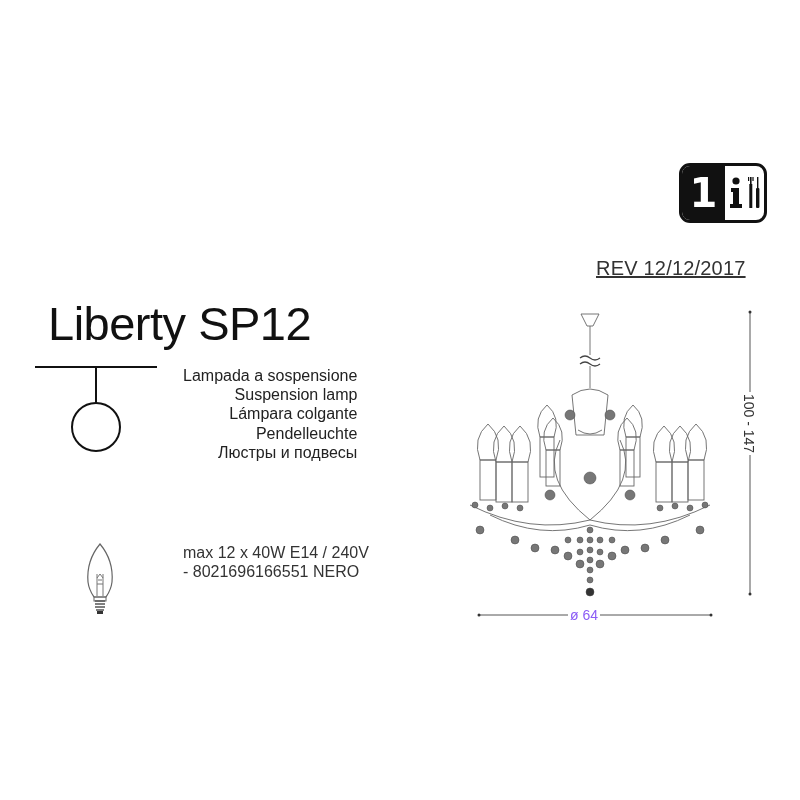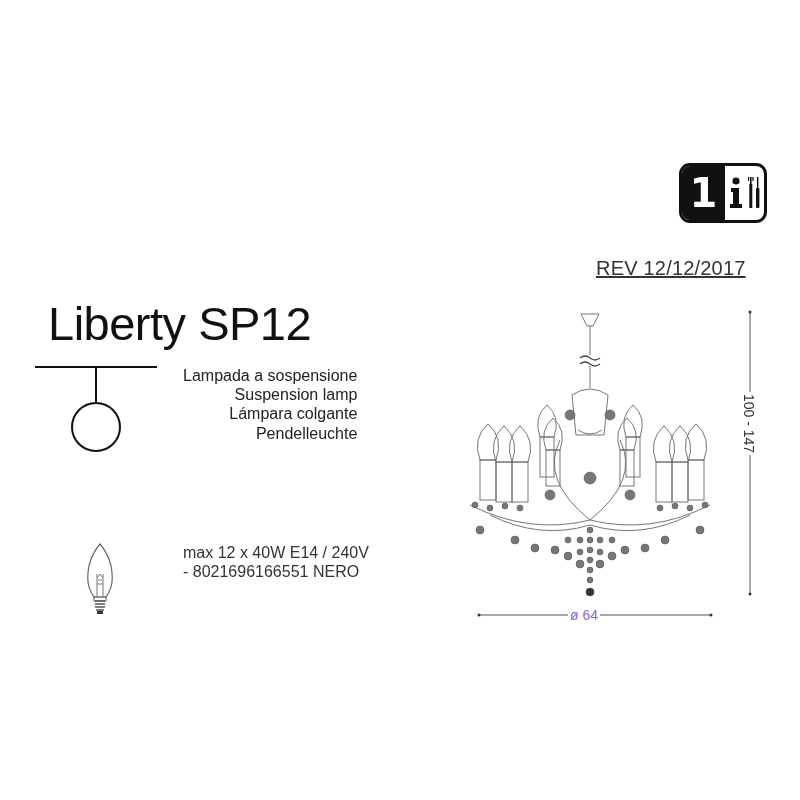--- a/index.html
+++ b/index.html
@@ -63,20 +63,21 @@
   <line x1="5" y1="7" x2="127" y2="7" stroke="#111" stroke-width="2"></line>
   <line x1="66" y1="7" x2="66" y2="43" stroke="#111" stroke-width="2"></line>
   <circle cx="66" cy="67" r="24" fill="none" stroke="#111" stroke-width="2"></circle>
 </svg>
 
 <div class="abs types">
   <div>Lampada a sospensione</div>
   <div>Suspension lamp</div>
   <div>Lámpara colgante</div>
   <div>Pendelleuchte</div>
+  <div>Люстры и подвесы</div>
 </div>
 
 <svg class="abs" style="left:80px;top:540px" width="40" height="80" viewBox="0 0 40 80">
   <path d="M20 4 C10 16 7 30 8 42 C9 50 12 54 14 57 L26 57 C28 54 31 50 32 42 C33 30 30 16 20 4 Z" fill="none" stroke="#666" stroke-width="1.2"></path>
   <path d="M17 56 L17 34 M23 56 L23 34 M17 38 L20 34 L23 38 M17 44 L23 44 M18 40 L22 40" fill="none" stroke="#777" stroke-width="1"></path>
   <rect x="14" y="57" width="12" height="4" fill="none" stroke="#666" stroke-width="1"></rect>
   <path d="M15 61 h10 M15 64 h10 M15 67 h10 M16 70 h8" stroke="#555" stroke-width="1.4"></path>
   <rect x="17" y="71" width="6" height="3" fill="#333"></rect>
 </svg>
 

